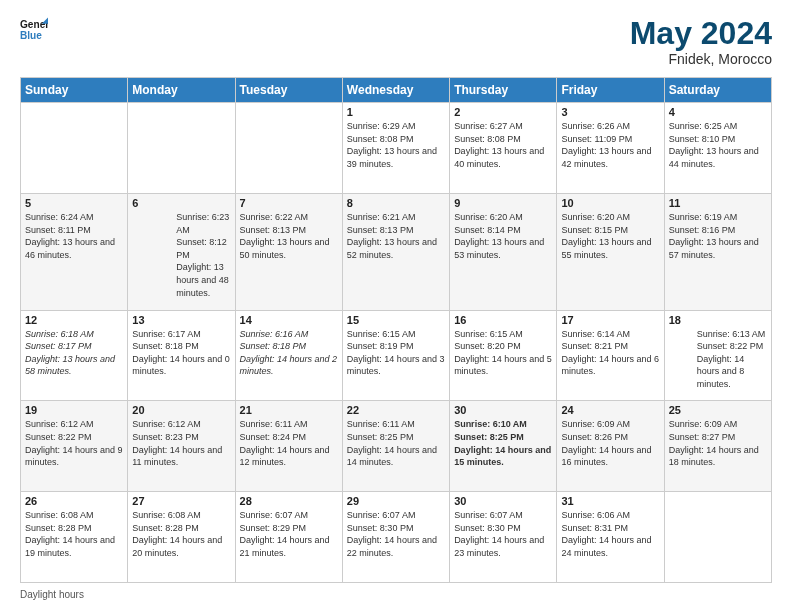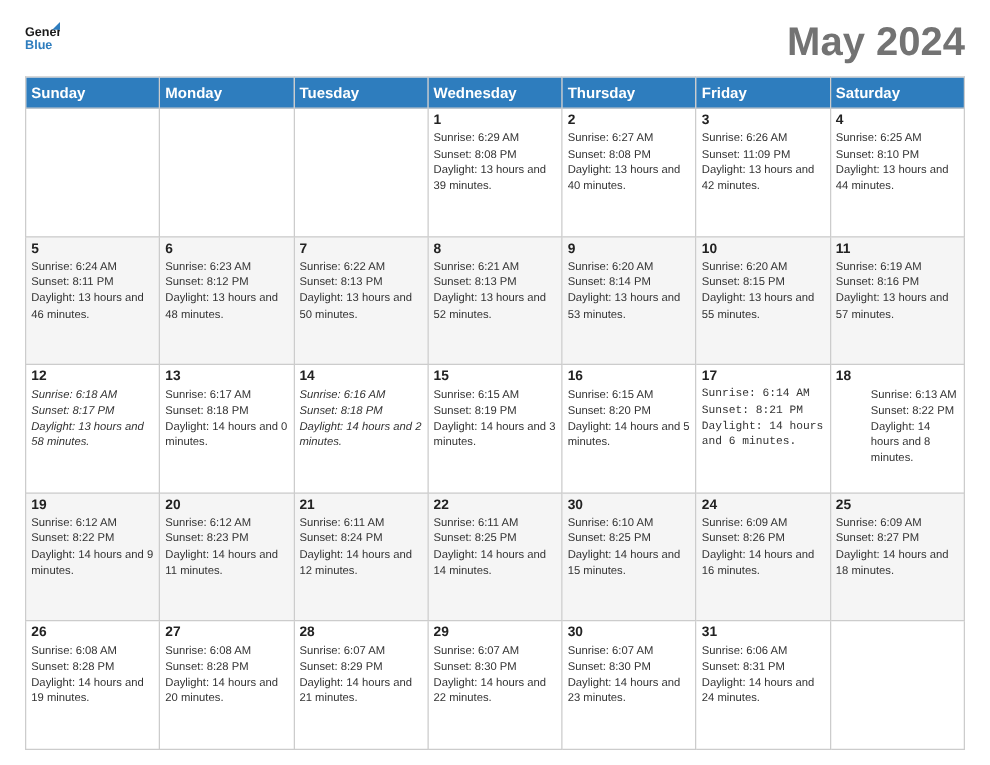--- a/index.html
+++ b/index.html
@@ -31,21 +31,21 @@
     .logo-icon {
       width: 28px;
       height: 28px;
     }
     .title-block {
       text-align: right;
     }
     .month-title {
       font-size: 32px;
       font-weight: bold;
-      color: #737373;
+      color: #0c4a6e;
       line-height: 1.1;
     }
     .location {
       font-size: 14px;
       color: #333;
     }
     .calendar-table {
       width: 100%;
       border-collapse: collapse;
       flex: 1;
@@ -101,20 +101,21 @@
   <div class="header">
     <div class="logo">
       <svg class="logo-icon" viewBox="0 0 36 36">
         <text x="0" y="16" font-size="13" font-weight="bold" fill="#1a1a1a">General</text>
         <text x="0" y="30" font-size="13" font-weight="bold" fill="#2e7dbe">Blue</text>
         <polygon points="28,10 36,10 36,2" fill="#2e7dbe"></polygon>
       </svg>
     </div>
     <div class="title-block">
       <div class="month-title">May 2024</div>
+      <div class="location">Fnidek, Morocco</div>
     </div>
   </div>
 
   <table class="calendar-table">
     <thead>
       <tr id="thead-row">
           <th>Sunday</th>
           <th>Monday</th>
           <th>Tuesday</th>
           <th>Wednesday</th>
@@ -155,21 +156,21 @@
         </tr>
         <tr>
           <td>
             <span class="day-number">5</span>
             <div class="day-info" style="white-space: pre-line;">Sunrise: 6:24 AM
 Sunset: 8:11 PM
 Daylight: 13 hours and 46 minutes.</div>
           </td>
           <td>
             <span class="day-number">6</span>
-            <div class="day-info" style="white-space: pre-line;">Sunrise: 6:23 AM
+            <div class="day-info" style="white-space: pre-line; margin-left: 44px;">Sunrise: 6:23 AM
 Sunset: 8:12 PM
 Daylight: 13 hours and 48 minutes.</div>
           </td>
           <td>
             <span class="day-number">7</span>
             <div class="day-info" style="white-space: pre-line;">Sunrise: 6:22 AM
 Sunset: 8:13 PM
 Daylight: 13 hours and 50 minutes.</div>
           </td>
           <td>
@@ -223,21 +224,21 @@
 Daylight: 14 hours and 3 minutes.</div>
           </td>
           <td>
             <span class="day-number">16</span>
             <div class="day-info" style="white-space: pre-line;">Sunrise: 6:15 AM
 Sunset: 8:20 PM
 Daylight: 14 hours and 5 minutes.</div>
           </td>
           <td>
             <span class="day-number">17</span>
-            <div class="day-info" style="white-space: pre-line; font-family: Liberation Mono, monospace;">Sunrise: 6:14 AM
+            <div class="day-info" style="white-space: pre-line;">Sunrise: 6:14 AM
 Sunset: 8:21 PM
 Daylight: 14 hours and 6 minutes.</div>
           </td>
           <td>
             <span class="day-number">18</span>
             <div class="day-info" style="white-space: pre-line; margin-left: 28px;">Sunrise: 6:13 AM
 Sunset: 8:22 PM
 Daylight: 14 hours and 8 minutes.</div>
           </td>
         </tr>
@@ -261,21 +262,21 @@
 Daylight: 14 hours and 12 minutes.</div>
           </td>
           <td>
             <span class="day-number">22</span>
             <div class="day-info" style="white-space: pre-line;">Sunrise: 6:11 AM
 Sunset: 8:25 PM
 Daylight: 14 hours and 14 minutes.</div>
           </td>
           <td>
             <span class="day-number">30</span>
-            <div class="day-info" style="white-space: pre-line;">Sunrise: 6:10 AM
+            <div class="day-info" style="white-space: pre-line; font-weight: bold;">Sunrise: 6:10 AM
 Sunset: 8:25 PM
 Daylight: 14 hours and 15 minutes.</div>
           </td>
           <td>
             <span class="day-number">24</span>
             <div class="day-info" style="white-space: pre-line;">Sunrise: 6:09 AM
 Sunset: 8:26 PM
 Daylight: 14 hours and 16 minutes.</div>
           </td>
           <td>
@@ -320,13 +321,16 @@
             <span class="day-number">31</span>
             <div class="day-info" style="white-space: pre-line;">Sunrise: 6:06 AM
 Sunset: 8:31 PM
 Daylight: 14 hours and 24 minutes.</div>
           </td>
           <td class="empty-cell"></td>
         </tr>
       </tbody>
   </table>
 
+  <div class="footer">
+    <span>Daylight hours</span>
+  </div>
 </div>
 
 </body></html>

